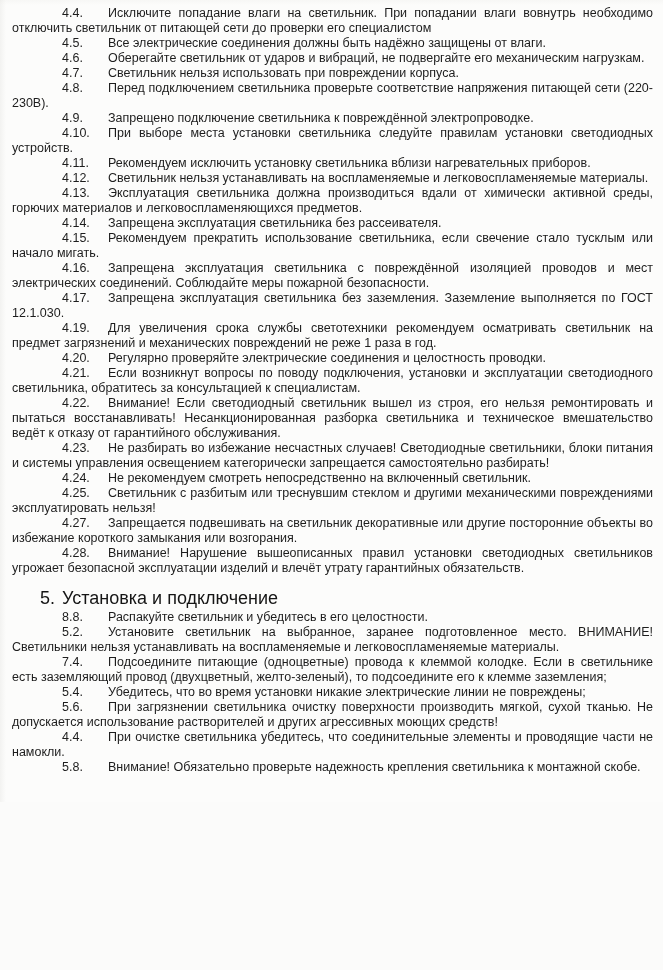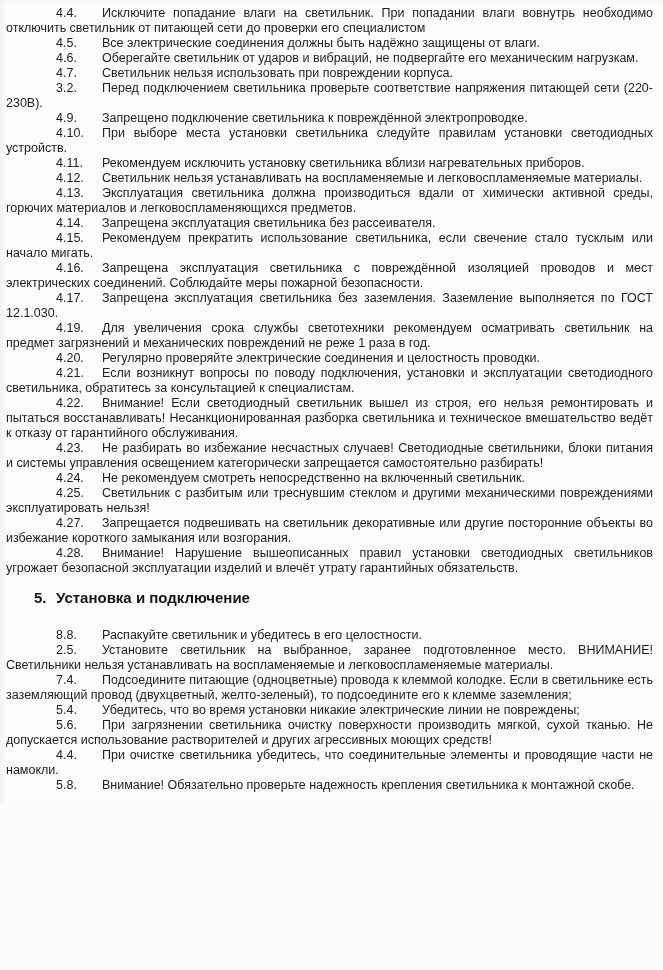--- a/index.html
+++ b/index.html
@@ -10,21 +10,21 @@
     width: 663px;
     height: 970px;
     overflow: hidden;
     background: #fbfbfa;
     font-family: "Liberation Sans", "DejaVu Sans", sans-serif;
   }
   .page {
     box-sizing: border-box;
     width: 663px;
     height: 802px;
-    padding: 6px 10px 0 6px;
+    padding: 6px 10px 0 12px;
     background:
       linear-gradient(90deg, rgba(225,225,222,0.35) 0px, rgba(251,251,250,0) 6px),
       linear-gradient(180deg, rgba(235,235,232,0.3) 0px, rgba(251,251,250,0) 5px),
       #fcfcfb;
     color: #1d1d1d;
   }
   .rules p.item {
     margin: 0;
     font-size: 12.5px;
     line-height: 15px;
@@ -32,25 +32,25 @@
     text-indent: 50px;
     color: #1d1d1d;
   }
   .item .num {
     display: inline-block;
     width: 46px;
     text-indent: 0;
     vertical-align: baseline;
   }
   h2.section-heading {
-    margin: 13px 0 21px 0;
+    margin: 13px 0 3px 0;
     padding-left: 28px;
-    font-size: 15px;
+    font-size: 18px;
     line-height: 18px;
-    font-weight: bold;
+    font-weight: normal;
     color: #151515;
     text-indent: 0;
   }
   h2.section-heading .hnum {
     display: inline-block;
     width: 22px;
   }
 </style>
 </head>
 <body>
@@ -59,21 +59,21 @@
 
   <div class="rules" id="section4-list">
   <p class="item"><span class="num">4.4.</span><span class="txt">Исключите попадание влаги на светильник. При попадании влаги вовнутрь необходимо отключить светильник от питающей сети до проверки его специалистом</span></p>
 
   <p class="item"><span class="num">4.5.</span><span class="txt">Все электрические соединения должны быть надёжно защищены от влаги.</span></p>
 
   <p class="item"><span class="num">4.6.</span><span class="txt">Оберегайте светильник от ударов и вибраций, не подвергайте его механическим нагрузкам.</span></p>
 
   <p class="item"><span class="num">4.7.</span><span class="txt">Светильник нельзя использовать при повреждении корпуса.</span></p>
 
-  <p class="item"><span class="num">3.2.</span><span class="txt">Перед подключением светильника проверьте соответствие напряжения питающей сети (220-230В).</span></p>
+  <p class="item"><span class="num">4.8.</span><span class="txt">Перед подключением светильника проверьте соответствие напряжения питающей сети (220-230В).</span></p>
 
   <p class="item"><span class="num">4.9.</span><span class="txt">Запрещено подключение светильника к повреждённой электропроводке.</span></p>
 
   <p class="item"><span class="num">4.10.</span><span class="txt">При выборе места установки светильника следуйте правилам установки светодиодных устройств.</span></p>
 
   <p class="item"><span class="num">4.11.</span><span class="txt">Рекомендуем исключить установку светильника вблизи нагревательных приборов.</span></p>
 
   <p class="item"><span class="num">4.12.</span><span class="txt">Светильник нельзя устанавливать на воспламеняемые и легковоспламеняемые материалы.</span></p>
 
   <p class="item"><span class="num">4.13.</span><span class="txt">Эксплуатация светильника должна производиться вдали от химически активной среды, горючих материалов и легковоспламеняющихся предметов.</span></p>
@@ -107,21 +107,21 @@
   <p class="item"><span class="num">4.28.</span><span class="txt">Внимание! Нарушение вышеописанных правил установки светодиодных светильников угрожает безопасной эксплуатации изделий и влечёт утрату гарантийных обязательств.</span></p>
 </div>
 
   <h2 class="section-heading">
     <span class="hnum">5.</span><span>Установка и подключение</span>
   </h2>
 
   <div class="rules" id="section5-list">
   <p class="item"><span class="num">8.8.</span><span class="txt">Распакуйте светильник и убедитесь в его целостности.</span></p>
 
-  <p class="item"><span class="num">2.5.</span><span class="txt">Установите светильник на выбранное, заранее подготовленное место. ВНИМАНИЕ! Светильники нельзя устанавливать на воспламеняемые и легковоспламеняемые материалы.</span></p>
+  <p class="item"><span class="num">5.2.</span><span class="txt">Установите светильник на выбранное, заранее подготовленное место. ВНИМАНИЕ! Светильники нельзя устанавливать на воспламеняемые и легковоспламеняемые материалы.</span></p>
 
   <p class="item"><span class="num">7.4.</span><span class="txt">Подсоедините питающие (одноцветные) провода к клеммой колодке. Если в светильнике есть заземляющий провод (двухцветный, желто-зеленый), то подсоедините его к клемме заземления;</span></p>
 
   <p class="item"><span class="num">5.4.</span><span class="txt">Убедитесь, что во время установки никакие электрические линии не повреждены;</span></p>
 
 
   <p class="item"><span class="num">5.6.</span><span class="txt">При загрязнении светильника очистку поверхности производить мягкой, сухой тканью. Не допускается использование растворителей и других агрессивных моющих средств!</span></p>
 
   <p class="item"><span class="num">4.4.</span><span class="txt">При очистке светильника убедитесь, что соединительные элементы и проводящие части не намокли.</span></p>
 

